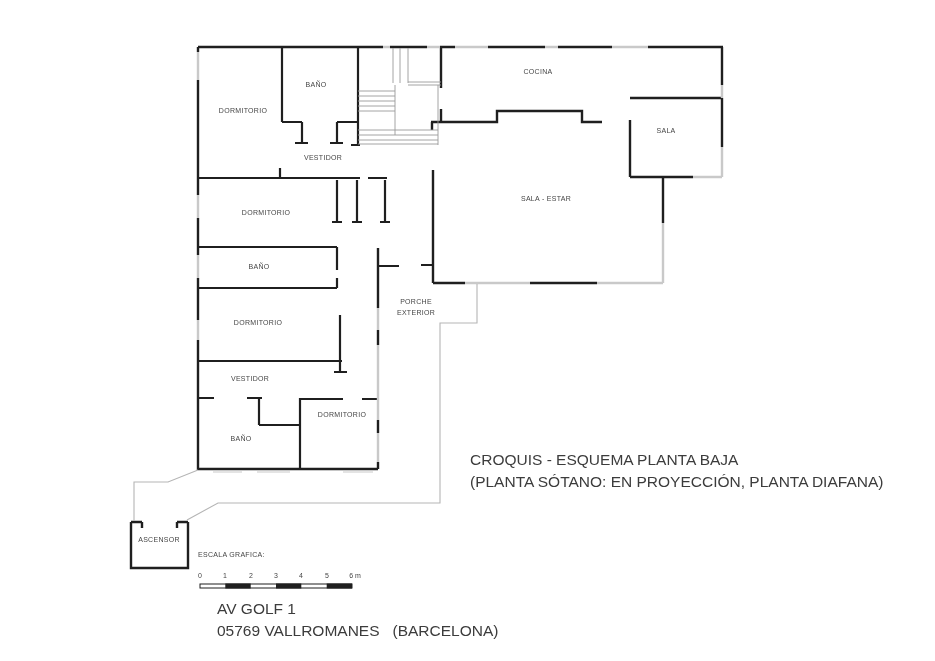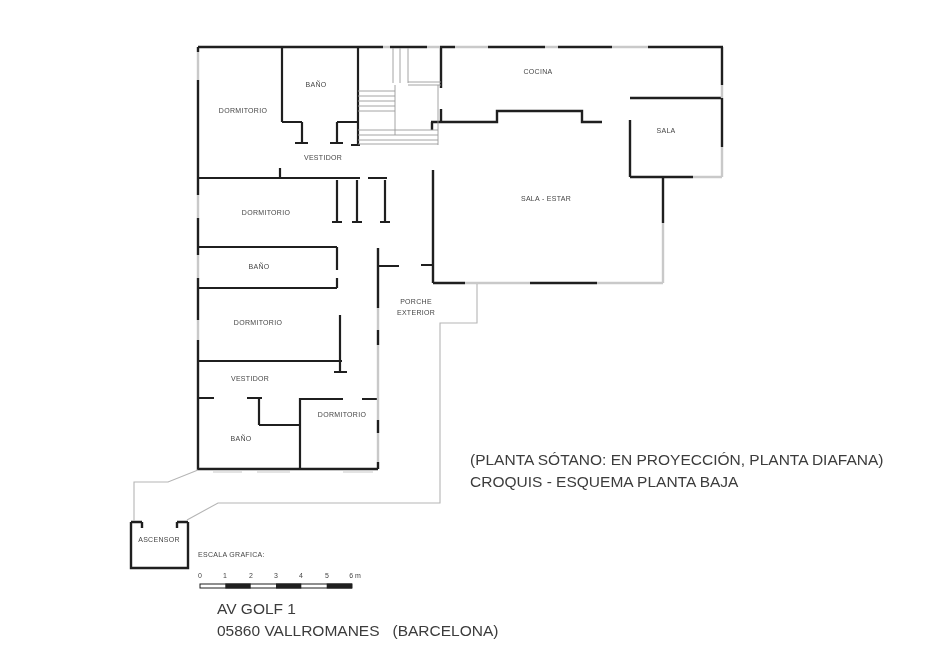--- a/index.html
+++ b/index.html
@@ -132,22 +132,22 @@
   <div class="scale-heading" style="left:198px;top:551px;">ESCALA GRAFICA:</div>
   <div class="scale-tick" style="left:200px;top:572px;">0</div>
   <div class="scale-tick" style="left:225px;top:572px;">1</div>
   <div class="scale-tick" style="left:251px;top:572px;">2</div>
   <div class="scale-tick" style="left:276px;top:572px;">3</div>
   <div class="scale-tick" style="left:301px;top:572px;">4</div>
   <div class="scale-tick" style="left:327px;top:572px;">5</div>
   <div class="scale-tick" style="left:355px;top:572px;">6 m</div>
 
   <div class="title-block">
+    <div>CROQUIS - ESQUEMA PLANTA BAJA</div>
     <div>(PLANTA SÓTANO: EN PROYECCIÓN, PLANTA DIAFANA)</div>
-    <div>CROQUIS - ESQUEMA PLANTA BAJA</div>
   </div>
 
   <div class="address-block">
     <div>AV GOLF 1</div>
-    <div class="pre">05860 VALLROMANES   (BARCELONA)</div>
+    <div class="pre">05769 VALLROMANES   (BARCELONA)</div>
   </div>
 
 </div>
 
 </body></html>

